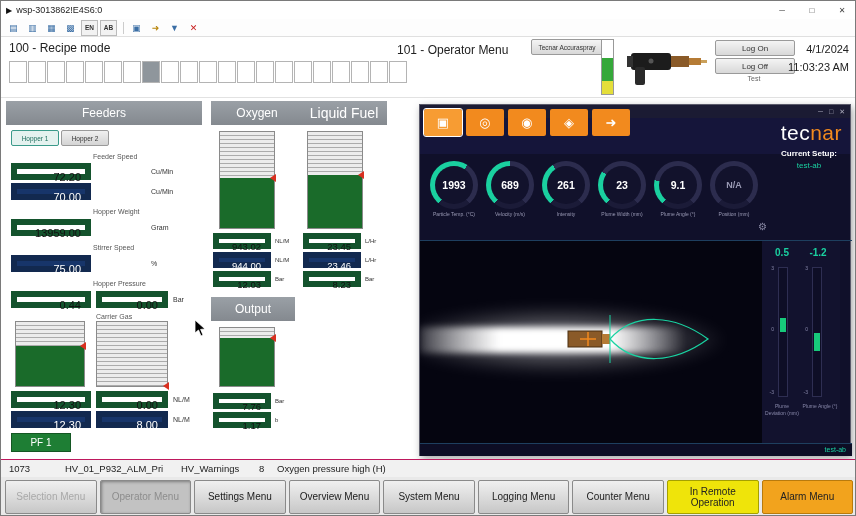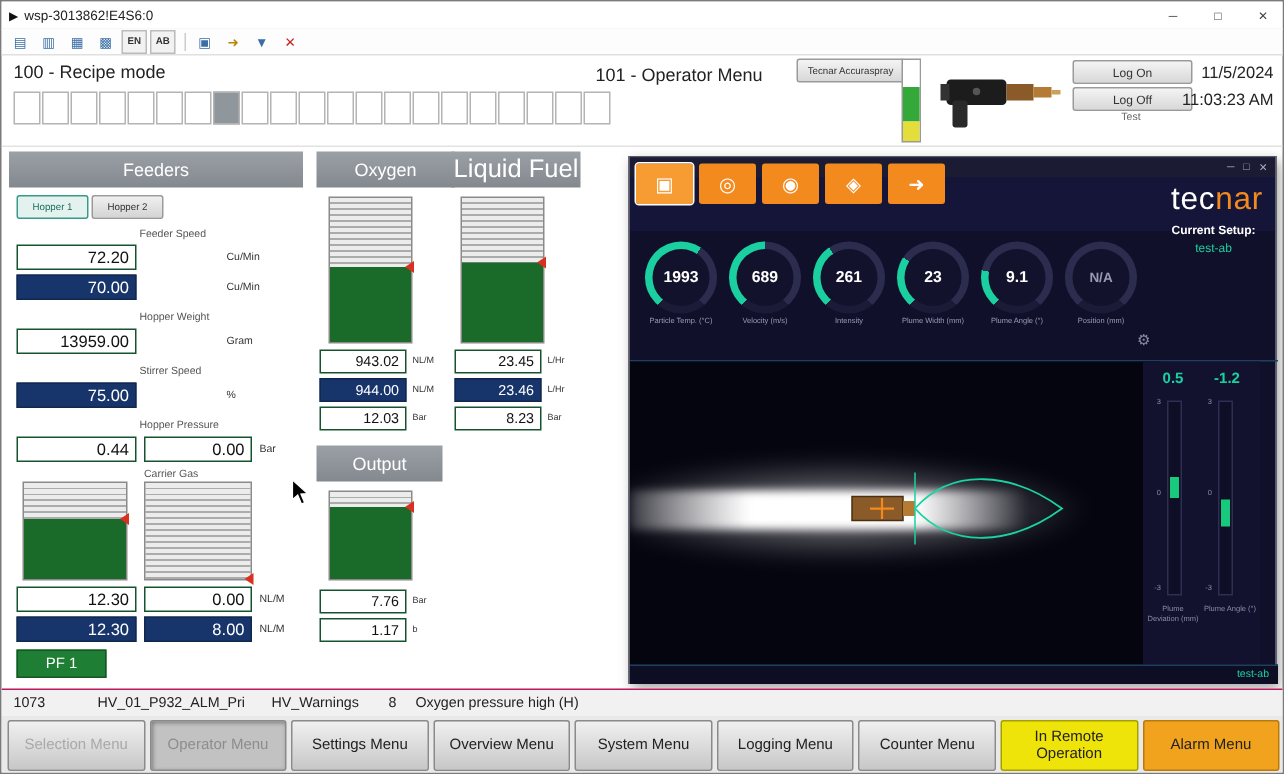--- a/index.html
+++ b/index.html
@@ -36,21 +36,21 @@
   .ind-seg{width:100%;}
   .gun-box{position:absolute;left:624px;top:38px;width:84px;height:52px;background:#fff;}
   .datetime{position:absolute;right:6px;top:42px;width:90px;text-align:right;font-size:11px;color:#222;}
   .timetxt{position:absolute;right:6px;top:60px;width:110px;text-align:right;font-size:11px;color:#222;}
   .user-label{position:absolute;left:714px;top:74px;width:78px;text-align:center;font-size:7px;color:#666;}
   .hr-line{position:absolute;left:0;top:96px;width:856px;height:1px;background:#e2e2e2;}
 
   
   .panel-header{position:absolute;height:24px;line-height:24px;text-align:center;color:#fff;font-size:12px;
                 background:linear-gradient(#9aa0a6,#84898f);}
-  .vbox{position:absolute;height:17px;background:#fff;border:1px solid #14532d;font-size:11px;color:#111;
+  .vbox{position:absolute;height:17px;background:#fff;border:6px solid #14532d;font-size:11px;color:#111;
         text-align:right;padding:2px 4px 0 0;box-sizing:border-box;}
   .vbox.set{background:#17356a;color:#fff;border-color:#12294f;}
   .vbox.sm{height:16px;font-size:9.5px;}
   .unit{position:absolute;font-size:7px;color:#333;}
   .unit.tiny{font-size:6px;}
   .flabel{position:absolute;font-size:7px;color:#555;}
   .vgauge{position:absolute;border:1px solid #8a8a8a;box-sizing:border-box;
           background:repeating-linear-gradient(180deg,#ececec 0 3px,#ababab 3px 4px);}
   .vgauge .fill{position:absolute;left:0;right:0;bottom:0;background:#1a6b2a;}
   .vgauge .fill::after{content:"";position:absolute;right:-2px;top:-4px;width:0;height:0;
@@ -181,21 +181,21 @@
       <rect x="46" y="17" width="18" height="11" fill="#8a5a28"></rect>
       <rect x="64" y="19" width="12" height="7" fill="#b57b35"></rect>
       <rect x="76" y="21" width="6" height="3" fill="#caa05a"></rect>
       <circle cx="26" cy="22" r="2.5" fill="#555"></circle>
     </svg>
   </div>
 
   <div class="small-btn" style="left:714px;top:39px;width:78px;height:14px;font-size:8px;">Log On</div>
   <div class="small-btn" style="left:714px;top:57px;width:78px;height:14px;font-size:8px;">Log Off</div>
   <div class="user-label">Test</div>
-  <div class="datetime">11/5/2024</div>
+  <div class="datetime">4/1/2024</div>
   <div class="timetxt">11:03:23 AM</div>
   <div class="hr-line"></div>
 
   <div class="panel-header" style="left:5px;top:100px;width:196px;">Feeders</div>
 
   <div class="hopper-btn on" style="left:10px;top:129px;">Hopper 1</div>
   <div class="hopper-btn" style="left:60px;top:129px;">Hopper 2</div>
 
   <div class="flabel" style="left:92px;top:152px;">Feeder Speed</div>
   <div class="vbox" style="left:10px;top:162px;width:80px;">72.20</div>
@@ -237,21 +237,21 @@
   <div class="vgauge" style="left:218px;top:130px;width:56px;height:98px;">
     <div class="fill" style="height: 52%;"></div>
   </div>
   <div class="vbox sm" style="left:212px;top:232px;width:58px;">943.02</div>
   <div class="unit tiny" style="left:274px;top:237px;">NL/M</div>
   <div class="vbox sm set" style="left:212px;top:251px;width:58px;">944.00</div>
   <div class="unit tiny" style="left:274px;top:256px;">NL/M</div>
   <div class="vbox sm" style="left:212px;top:270px;width:58px;">12.03</div>
   <div class="unit tiny" style="left:274px;top:275px;">Bar</div>
 
-  <div class="panel-header" style="left:300px;top:100px;width:86px;font-size:17px;">Liquid Fuel</div>
+  <div class="panel-header" style="left:300px;top:100px;width:86px;font-size:14px;">Liquid Fuel</div>
   <div class="vgauge" style="left:306px;top:130px;width:56px;height:98px;">
     <div class="fill" style="height: 55%;"></div>
   </div>
   <div class="vbox sm" style="left:302px;top:232px;width:58px;">23.45</div>
   <div class="unit tiny" style="left:364px;top:237px;">L/Hr</div>
   <div class="vbox sm set" style="left:302px;top:251px;width:58px;">23.46</div>
   <div class="unit tiny" style="left:364px;top:256px;">L/Hr</div>
   <div class="vbox sm" style="left:302px;top:270px;width:58px;">8.23</div>
   <div class="unit tiny" style="left:364px;top:275px;">Bar</div>
 

